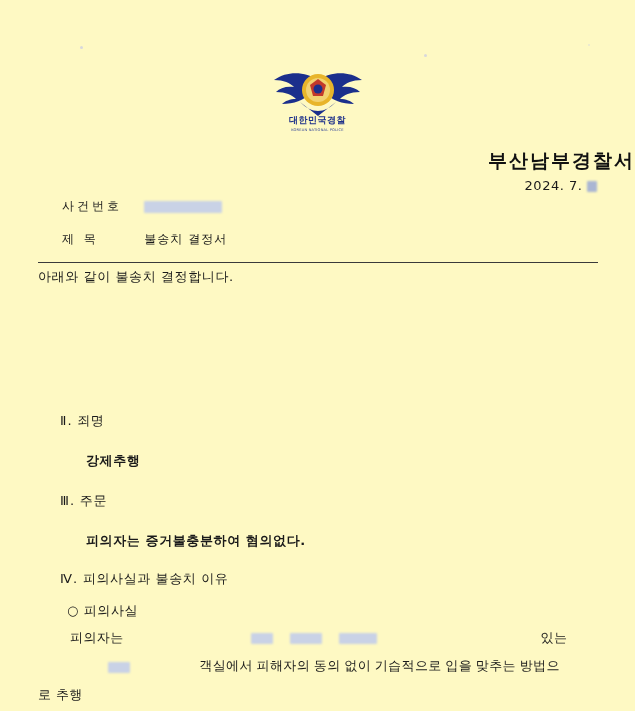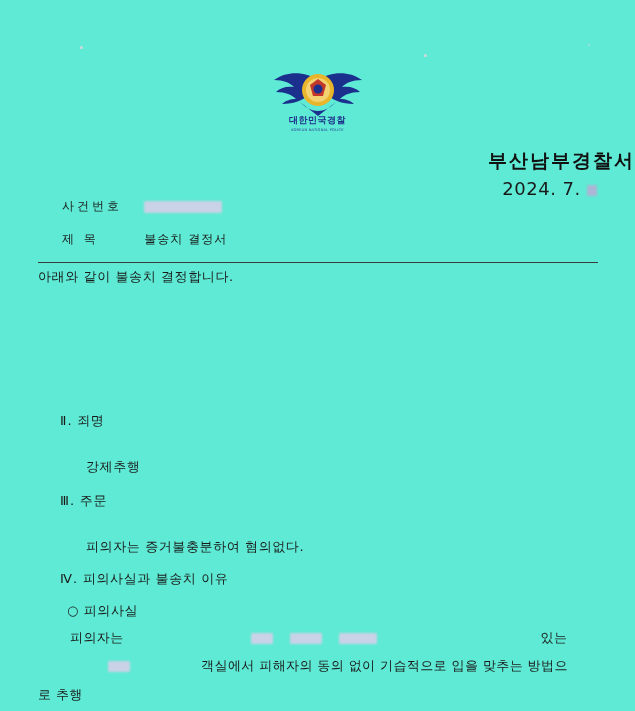--- a/index.html
+++ b/index.html
@@ -12,21 +12,21 @@
     background: #ffffff;
     font-family: "DejaVu Sans", "Liberation Sans", sans-serif;
     color: #1a1a1a;
     position: relative;
     overflow: hidden;
   }
   .page {
     position: relative;
     width: 635px;
     height: 711px;
-    background: #5eead4;
+    background: #fef9c3;
   }
   
   .speck {
     position: absolute;
     background: #d8d8dc;
     border-radius: 50%;
   }
   .speck.s1 { left: 80px;  top: 46px;  width: 3px; height: 3px; }
   .speck.s2 { left: 424px; top: 54px;  width: 3px; height: 3px; }
   .speck.s3 { left: 588px; top: 44px;  width: 2px; height: 2px; opacity: .6;}
@@ -70,21 +70,21 @@
     font-size: 19px;
     font-weight: bold;
     letter-spacing: 2px;
     color: #111;
   }
 
   .doc-date {
     position: absolute;
     top: 178px;
     right: 38px;
-    font-size: 18px;
+    font-size: 13px;
     color: #1a1a1a;
     letter-spacing: .5px;
   }
   .redact {
     display: inline-block;
     background: #c9d2e6;
     filter: blur(1.2px);
     vertical-align: middle;
     border-radius: 1px;
   }
@@ -124,37 +124,38 @@
 
   
   .section {
     position: absolute;
     font-size: 13px;
     letter-spacing: .6px;
   }
   .sec-head { font-weight: normal; }
   .sec-head .numeral { letter-spacing: 1px; }
   .sec-body {
-    margin-top: 28px;
+    margin-top: 22px;
     margin-left: 26px;
+    font-weight: bold;
   }
   .s1 { left: 60px; top: 332px; }
   .s2 { left: 60px; top: 412px; }
   .s3 { left: 60px; top: 492px; }
   .s4 { left: 60px; top: 570px; }
 
   .bullet-line { margin-top: 14px; margin-left: 7px; }
   .para {
     position: absolute;
     font-size: 13px;
     letter-spacing: .4px;
     white-space: nowrap;
   }
   .p1 { left: 70px; top: 629px; }
-  .p2 { left: 108px; top: 657px; }
+  .p2 { left: 108px; top: 657px; font-family: Liberation Serif, serif; }
   .p3 { left: 38px; top: 686px; }
   .gap-md { display: inline-block; width: 118px; }
   .gap-lg { display: inline-block; width: 62px; }
 </style>
 </head>
 <body>
 
 <div class="page">
 
   <div class="speck s1"></div>

